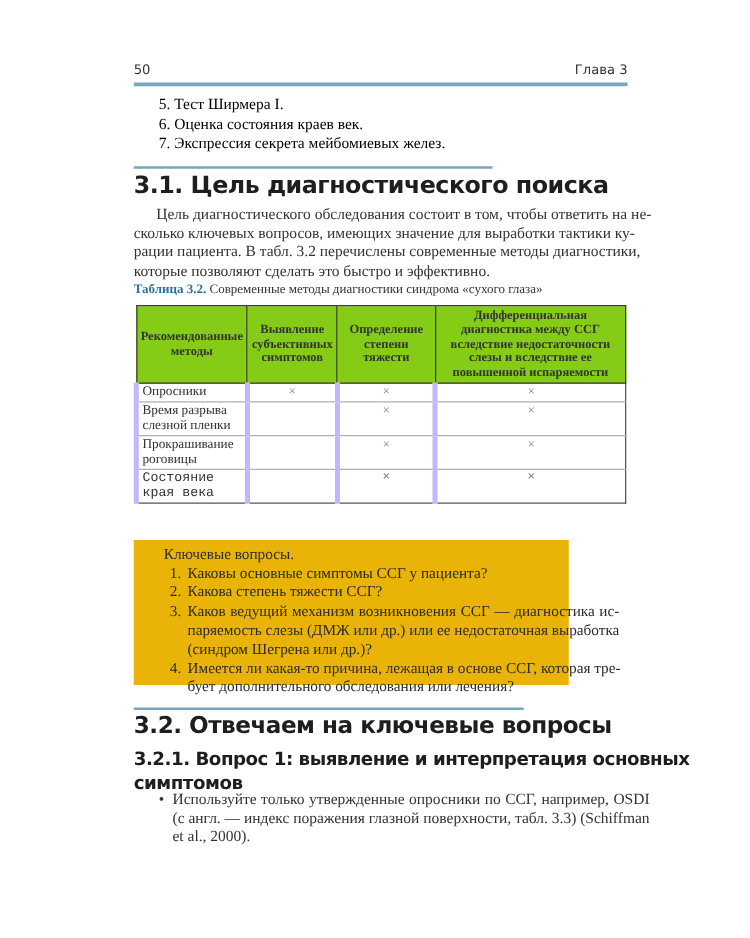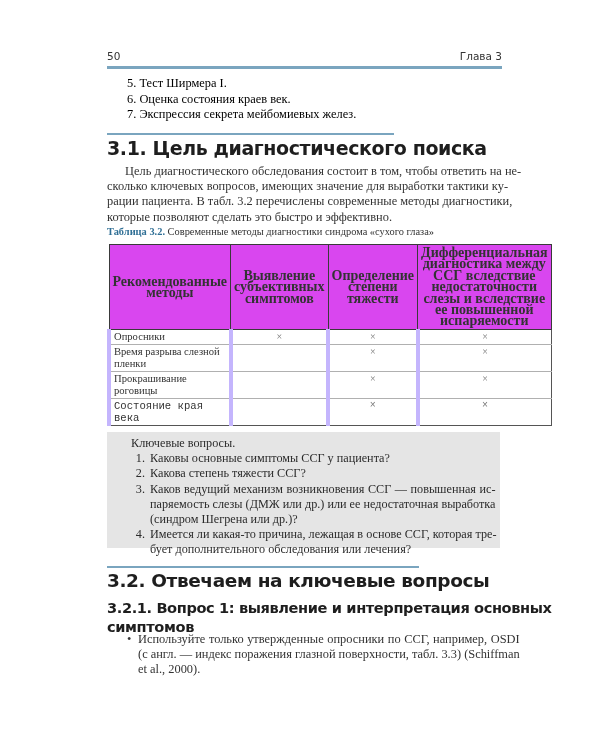--- a/index.html
+++ b/index.html
@@ -18,26 +18,26 @@
 
   .para { position: absolute; left: 107px; width: 395px; font-family: "Liberation Serif", serif; font-size: 12.4px; line-height: 15.2px; color: #333; text-align: justify; }
   .para .ln { display: block; text-align: justify; text-align-last: justify; white-space: nowrap; }
   .para .ln.last { text-align-last: left; }
   .indent { padding-left: 18px; }
 
   .caption { position: absolute; left: 107px; width: 395px; top: 226px; text-align: left; font-family: "Liberation Serif", serif; font-size: 10.4px; color: #333; }
   .caption b { color: #2f6f95; font-weight: bold; }
 
   table.t { position: absolute; left: 107px; top: 244px; width: 394px; border-collapse: collapse; font-family: "Liberation Serif", serif; font-size: 10.6px; color: #333; }
-  table.t th { background: #d946ef; border: 1px solid #3a3a3a; font-weight: bold; font-size: 14px; line-height: 11.4px; padding: 2px 3px; text-align: center; vertical-align: middle; height: 51px; }
+  table.t th { background: #84cc16; border: 1px solid #3a3a3a; font-weight: bold; font-size: 10px; line-height: 11.4px; padding: 2px 3px; text-align: center; vertical-align: middle; height: 51px; }
   table.t td { border-left: 4px solid #c4b5fd; border-right: 1px solid #555; border-bottom: 1px solid #b0b0b0; padding: 1px 3px; line-height: 12px; vertical-align: top; }
   table.t td.x { text-align: center; color: #777; font-size: 10px; }
   table.t tr:last-child td { border-bottom: 1px solid #555; font-family: Liberation Mono, monospace; }
 
-  .keybox { position: absolute; left: 107px; top: 432px; width: 393px; height: 116px; background: #e5e5e5; box-sizing: border-box; padding: 4px 12px 0 24px; font-family: "Liberation Serif", serif; font-size: 12.2px; line-height: 15.2px; color: #2b2b2b; }
+  .keybox { position: absolute; left: 107px; top: 432px; width: 348px; height: 116px; background: #eab308; box-sizing: border-box; padding: 4px 12px 0 24px; font-family: "Liberation Serif", serif; font-size: 12.2px; line-height: 15.2px; color: #2b2b2b; }
   .keybox .q { display: flex; }
   .keybox .num { width: 14px; flex: none; text-align: right; margin-right: 5px; }
   .keybox .txt { flex: 1; }
   .keybox .txt .ln { display: block; text-align: justify; text-align-last: justify; white-space: nowrap; }
   .keybox .txt .ln.last { text-align-last: left; }
 
   .bullet { position: absolute; left: 127px; top: 632px; width: 375px; font-family: "Liberation Serif", serif; font-size: 12.4px; line-height: 15.2px; color: #333; display: flex; }
   .bullet .dot { width: 11px; flex: none; }
   .bullet .txt { flex: 1; }
   .bullet .ln { display: block; text-align: justify; text-align-last: justify; white-space: nowrap; }
@@ -123,21 +123,21 @@
   </div>
   <div class="q">
     <span class="num">2.</span>
     <span class="txt">
         <span class="ln last">Какова степень тяжести ССГ?</span>
       </span>
   </div>
   <div class="q">
     <span class="num">3.</span>
     <span class="txt">
-      <span class="ln">Каков ведущий механизм возникновения ССГ — повышенная ис-</span>
+      <span class="ln">Каков ведущий механизм возникновения ССГ — диагностика ис-</span>
       <span class="ln">паряемость слезы (ДМЖ или др.) или ее недостаточная выработка</span>
       <span class="ln last">(синдром Шегрена или др.)?</span>
     </span>
   </div>
   <div class="q">
     <span class="num">4.</span>
     <span class="txt">
       <span class="ln">Имеется ли какая-то причина, лежащая в основе ССГ, которая тре-</span>
       <span class="ln last">бует дополнительного обследования или лечения?</span>
     </span>

